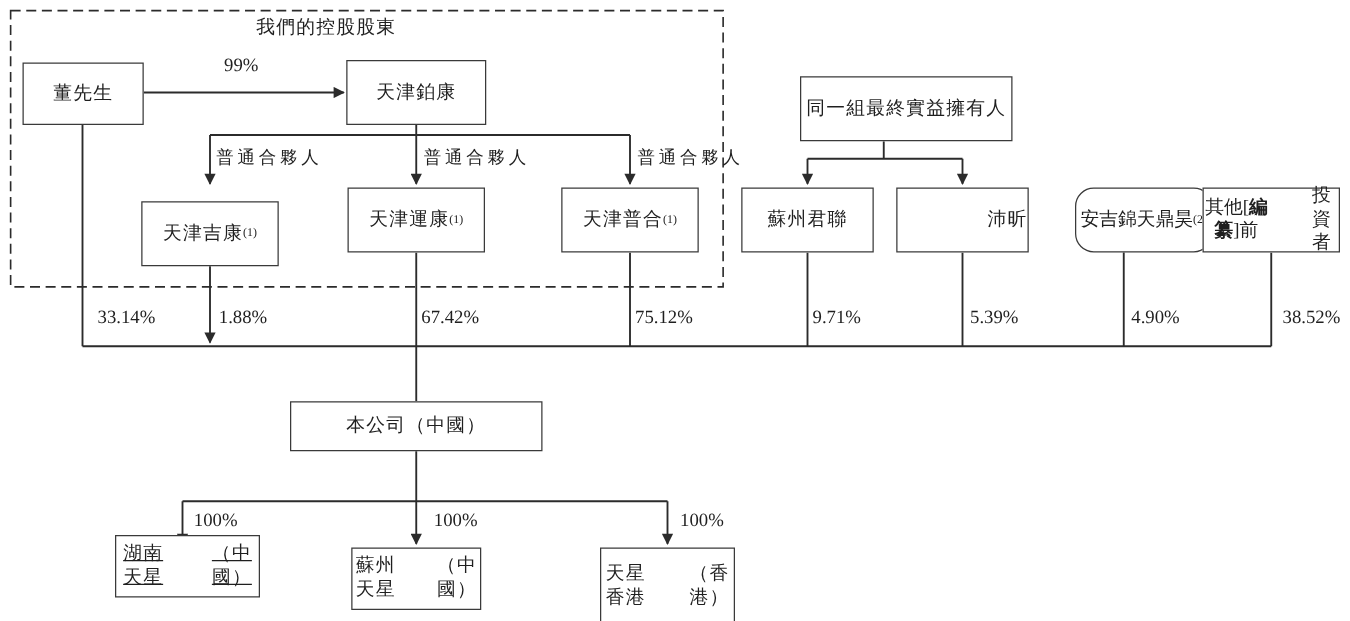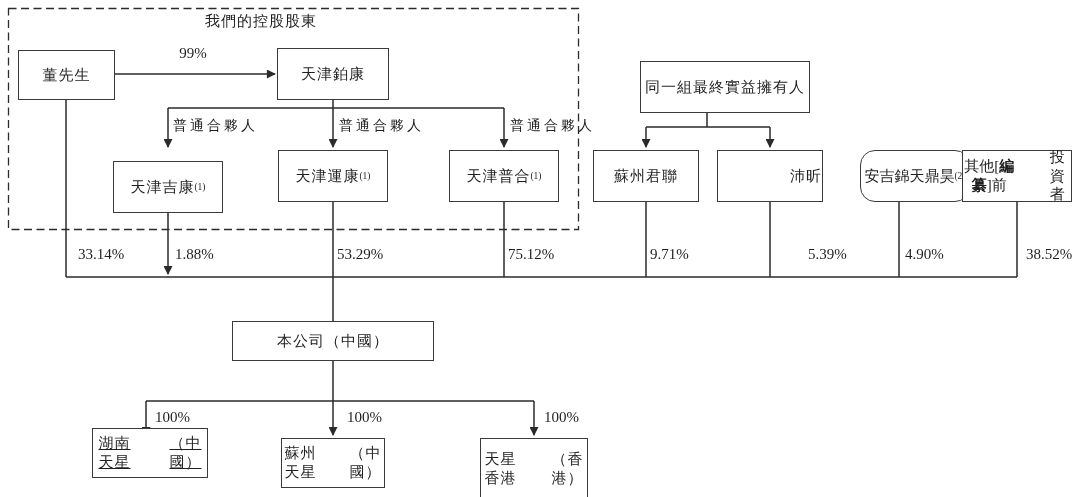--- a/index.html
+++ b/index.html
@@ -119,24 +119,24 @@
   </div>
 
   <span class="lbl ctr" style="left:170px;top:45px;width:46px;">99%</span>
 
   <span class="lbl gp" style="left:173px;top:117px;">普通合夥人</span>
   <span class="lbl gp" style="left:339px;top:117px;">普通合夥人</span>
   <span class="lbl gp" style="left:510px;top:117px;">普通合夥人</span>
 
   <span class="lbl" style="left:78px;top:246px;">33.14%</span>
   <span class="lbl" style="left:175px;top:246px;">1.88%</span>
-  <span class="lbl" style="left:337px;top:246px;">53.29%</span>
+  <span class="lbl" style="left:337px;top:246px;">67.42%</span>
   <span class="lbl" style="left:508px;top:246px;">75.12%</span>
   <span class="lbl" style="left:650px;top:246px;">9.71%</span>
-  <span class="lbl" style="left:776px;top:246px;margin-left:32px;">5.39%</span>
+  <span class="lbl" style="left:776px;top:246px;">5.39%</span>
   <span class="lbl" style="left:905px;top:246px;">4.90%</span>
   <span class="lbl" style="left:1026px;top:246px;">38.52%</span>
 
   <span class="lbl" style="left:155px;top:409px;">100%</span>
   <span class="lbl" style="left:347px;top:409px;">100%</span>
   <span class="lbl" style="left:544px;top:409px;">100%</span>
 
 </div>
 
 </body></html>

